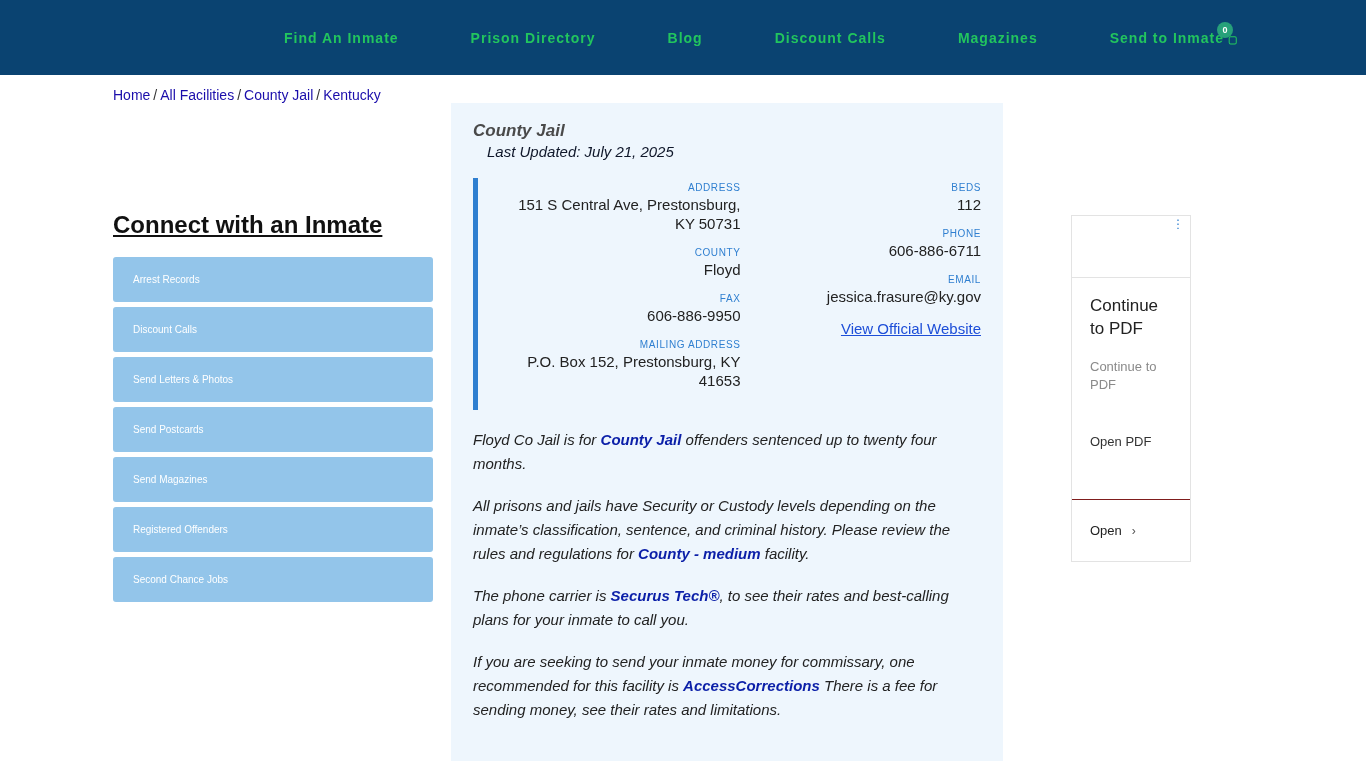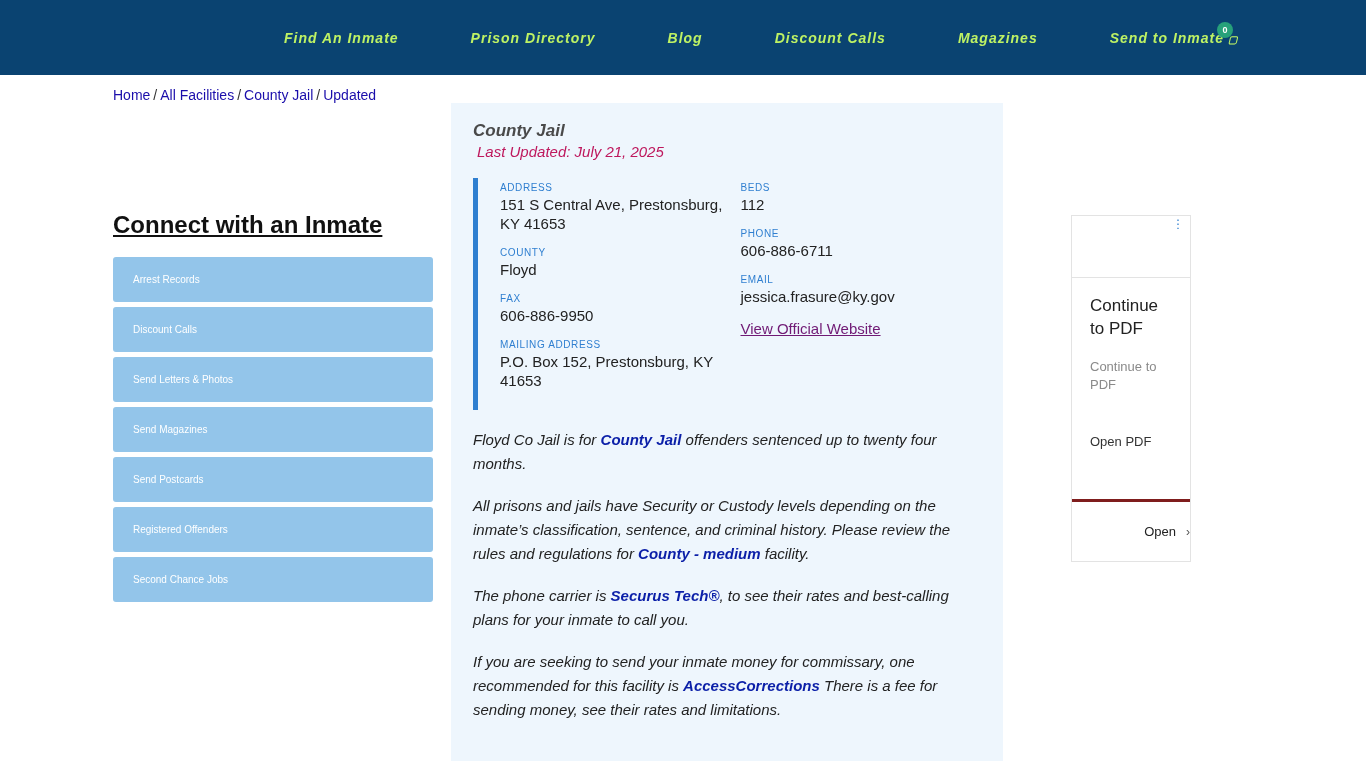--- a/index.html
+++ b/index.html
@@ -19,28 +19,27 @@
     align-items: center;
     position: relative;
   }
   .nav-items {
     display: flex;
     align-items: center;
     margin-left: 248px;
     gap: 0px;
   }
   .nav-item {
-    color: #bef264;
+    color: #22c55e;
     font-size: 14px;
     font-weight: bold;
     letter-spacing: 1px;
     padding: 0 36px;
     white-space: nowrap;
     cursor: pointer;
-    font-style: italic;
   }
   .nav-item .caret {
     font-size: 10px;
     margin-left: 4px;
   }
   .cart-badge {
     position: absolute;
     right: 133px;
     top: 22px;
     width: 16px; height: 16px;
@@ -118,51 +117,52 @@
     margin: 4px 0 2px 0;
   }
   .facility-sub {
     color: #4a4a4a;
     font-size: 17px;
     font-style: italic;
     font-weight: bold;
     margin: 0 0 2px 0;
   }
   .facility-updated {
-    color: #be185d;
+    color: #0f172a;
     font-size: 15px;
     font-style: italic;
-    margin: 0 0 18px 4px;
+    margin: 0 0 18px 14px;
   }
 
   .info-box {
     border-left: 5px solid #2f7fd0;
     padding: 4px 0 6px 22px;
     display: flex;
     flex-wrap: wrap;
   }
   .info-col {
     width: 50%;
+    text-align: right;
   }
   .info-item { margin-bottom: 14px; }
   .info-label {
     font-size: 10px;
     letter-spacing: 0.6px;
     color: #2f7fd0;
     text-transform: uppercase;
     margin-bottom: 2px;
   }
   .info-value {
     font-size: 15px;
     color: #222;
     line-height: 19px;
   }
   .info-link {
     font-size: 15px;
-    color: #701a75;
+    color: #1d4ed8;
     text-decoration: underline;
     cursor: pointer;
   }
 
   .para {
     font-size: 15px;
     font-style: italic;
     color: #222;
     line-height: 24px;
     margin: 18px 0 0 0;
@@ -212,29 +212,28 @@
     color: #8a8a8a;
     line-height: 18px;
     margin-bottom: 40px;
   }
   .ad-view {
     font-size: 13px;
     color: #333;
     margin-bottom: 40px;
   }
   .ad-footer {
-    border-top: 3px solid #7f1d1d;
+    border-top: 1px solid #7f1d1d;
     height: 62px;
     display: flex;
     align-items: center;
     padding-left: 18px;
     font-size: 13px;
     color: #222;
     cursor: pointer;
-    justify-content: flex-end;
   }
   .ad-footer .chev {
     margin-left: 10px;
     font-size: 12px;
     color: #555;
   }
 </style>
 </head>
 <body>
 
@@ -256,59 +255,59 @@
       <span>Magazines</span>
     </div>
     <div class="nav-item">
       <span>Send to Inmate</span><span class="caret">▢</span>
     </div>
   </div>
   <div class="cart-badge">0</div>
 </div>
 
 <div class="breadcrumb">
-  <a>Home</a><span class="sep">/</span><a>All Facilities</a><span class="sep">/</span><a>County Jail</a><span class="sep">/</span><a>Updated</a>
+  <a>Home</a><span class="sep">/</span><a>All Facilities</a><span class="sep">/</span><a>County Jail</a><span class="sep">/</span><a>Kentucky</a>
 </div>
 
 <div class="page">
 
   <div class="sidebar">
     <div class="sidebar-title">Connect with an Inmate</div>
     <div class="side-btn">
       <span>Arrest Records</span>
     </div>
     <div class="side-btn">
       <span>Discount Calls</span>
     </div>
     <div class="side-btn">
       <span>Send Letters &amp; Photos</span>
     </div>
     <div class="side-btn">
+      <span>Send Postcards</span>
+    </div>
+    <div class="side-btn">
       <span>Send Magazines</span>
-    </div>
-    <div class="side-btn">
-      <span>Send Postcards</span>
     </div>
     <div class="side-btn">
       <span>Registered Offenders</span>
     </div>
     <div class="side-btn">
       <span>Second Chance Jobs</span>
     </div>
   </div>
 
   <div class="content">
     <div class="facility-sub">County Jail</div>
     <div class="facility-updated">Last Updated: July 21, 2025</div>
 
     <div class="info-box">
       <div class="info-col">
         <div class="info-item">
           <div class="info-label">ADDRESS</div>
-          <div class="info-value">151 S Central Ave, Prestonsburg, KY 41653</div>
+          <div class="info-value">151 S Central Ave, Prestonsburg, KY 50731</div>
         </div>
         <div class="info-item">
           <div class="info-label">COUNTY</div>
           <div class="info-value">Floyd</div>
         </div>
         <div class="info-item">
           <div class="info-label">FAX</div>
           <div class="info-value">606-886-9950</div>
         </div>
         <div class="info-item">

